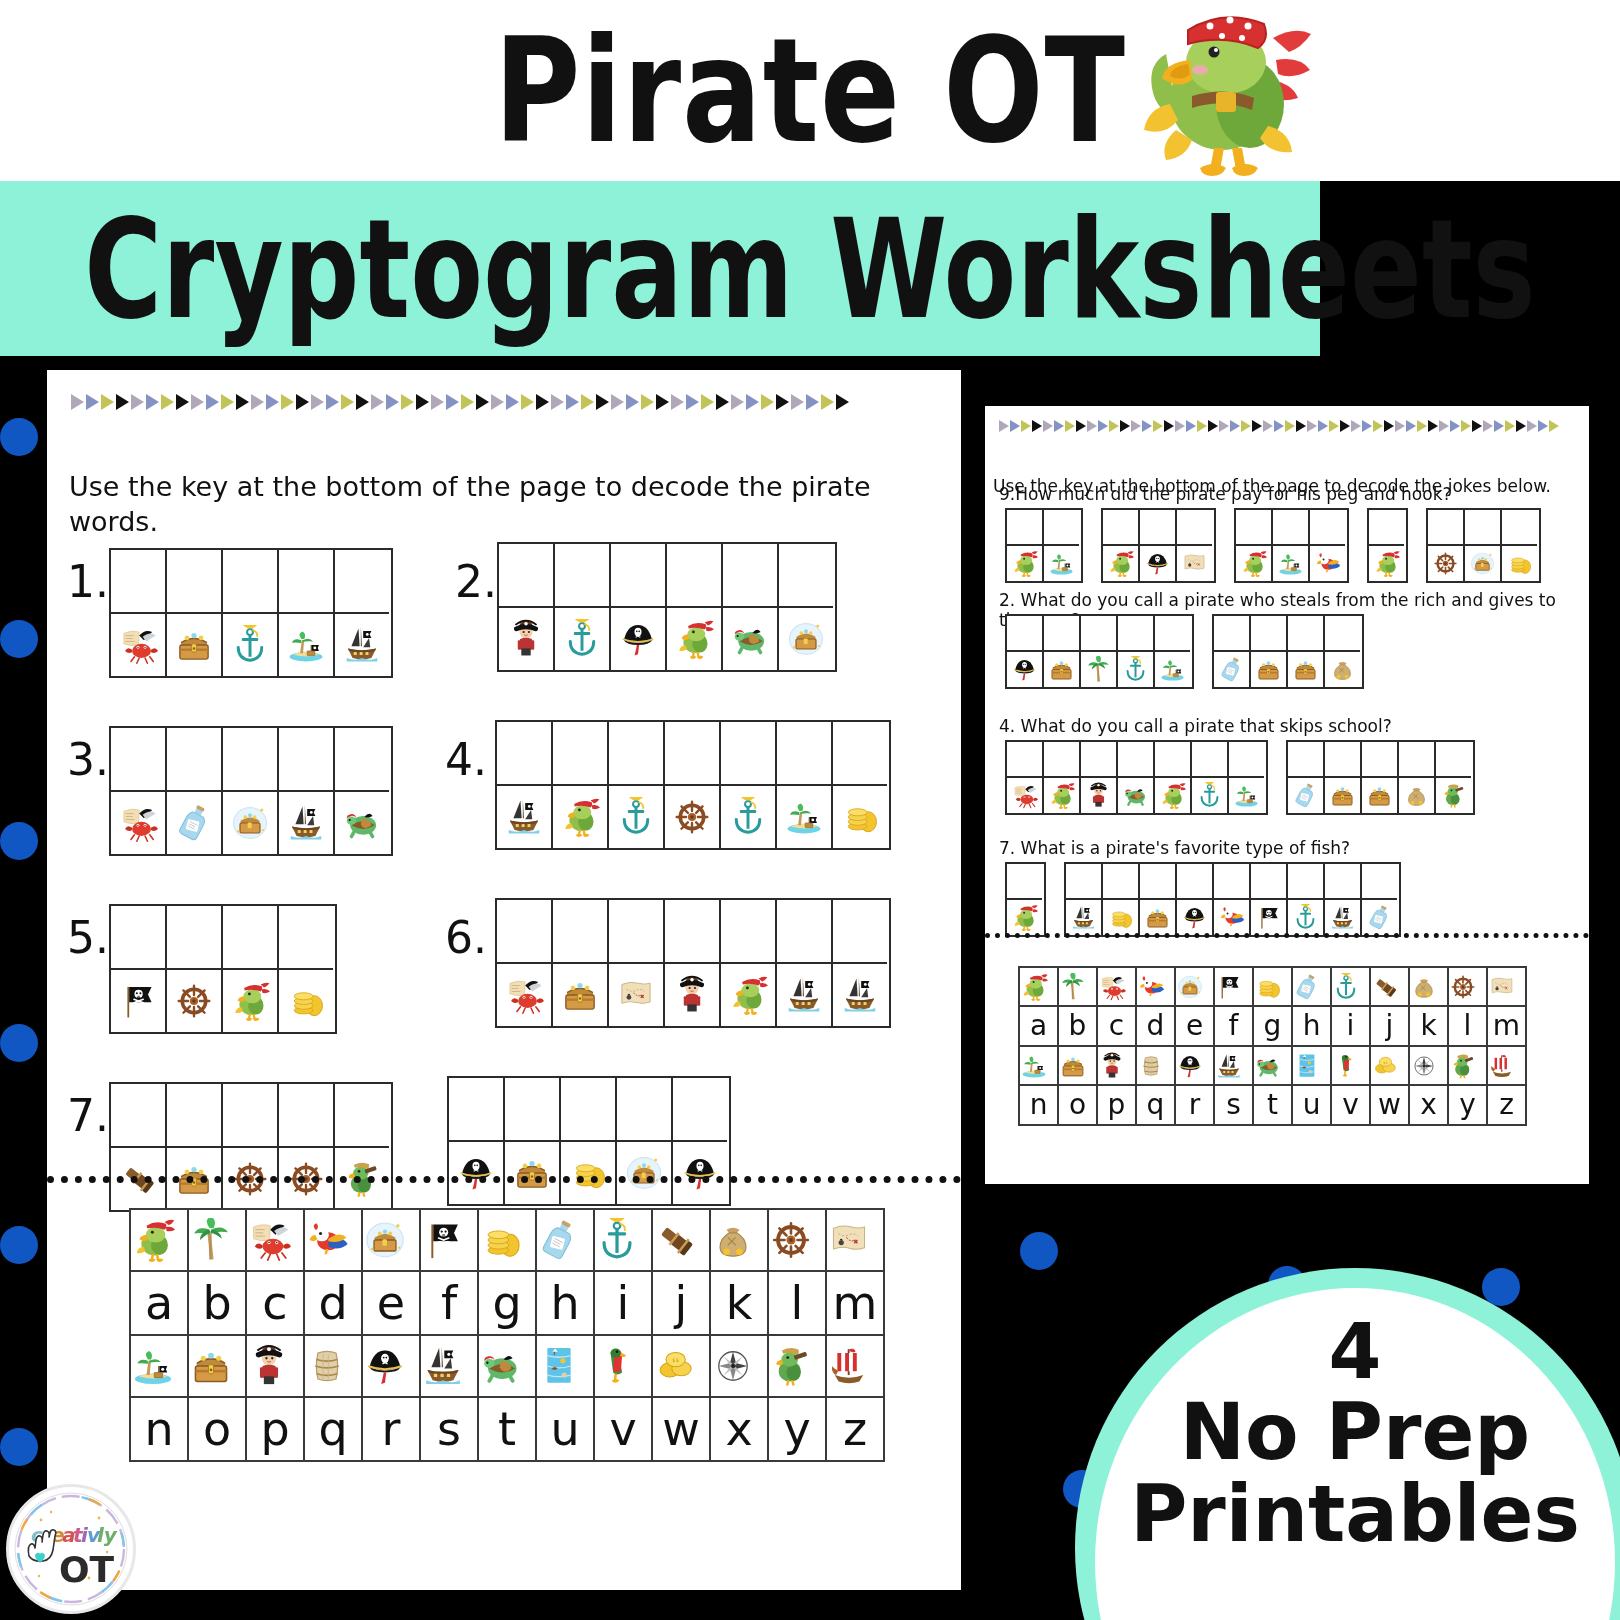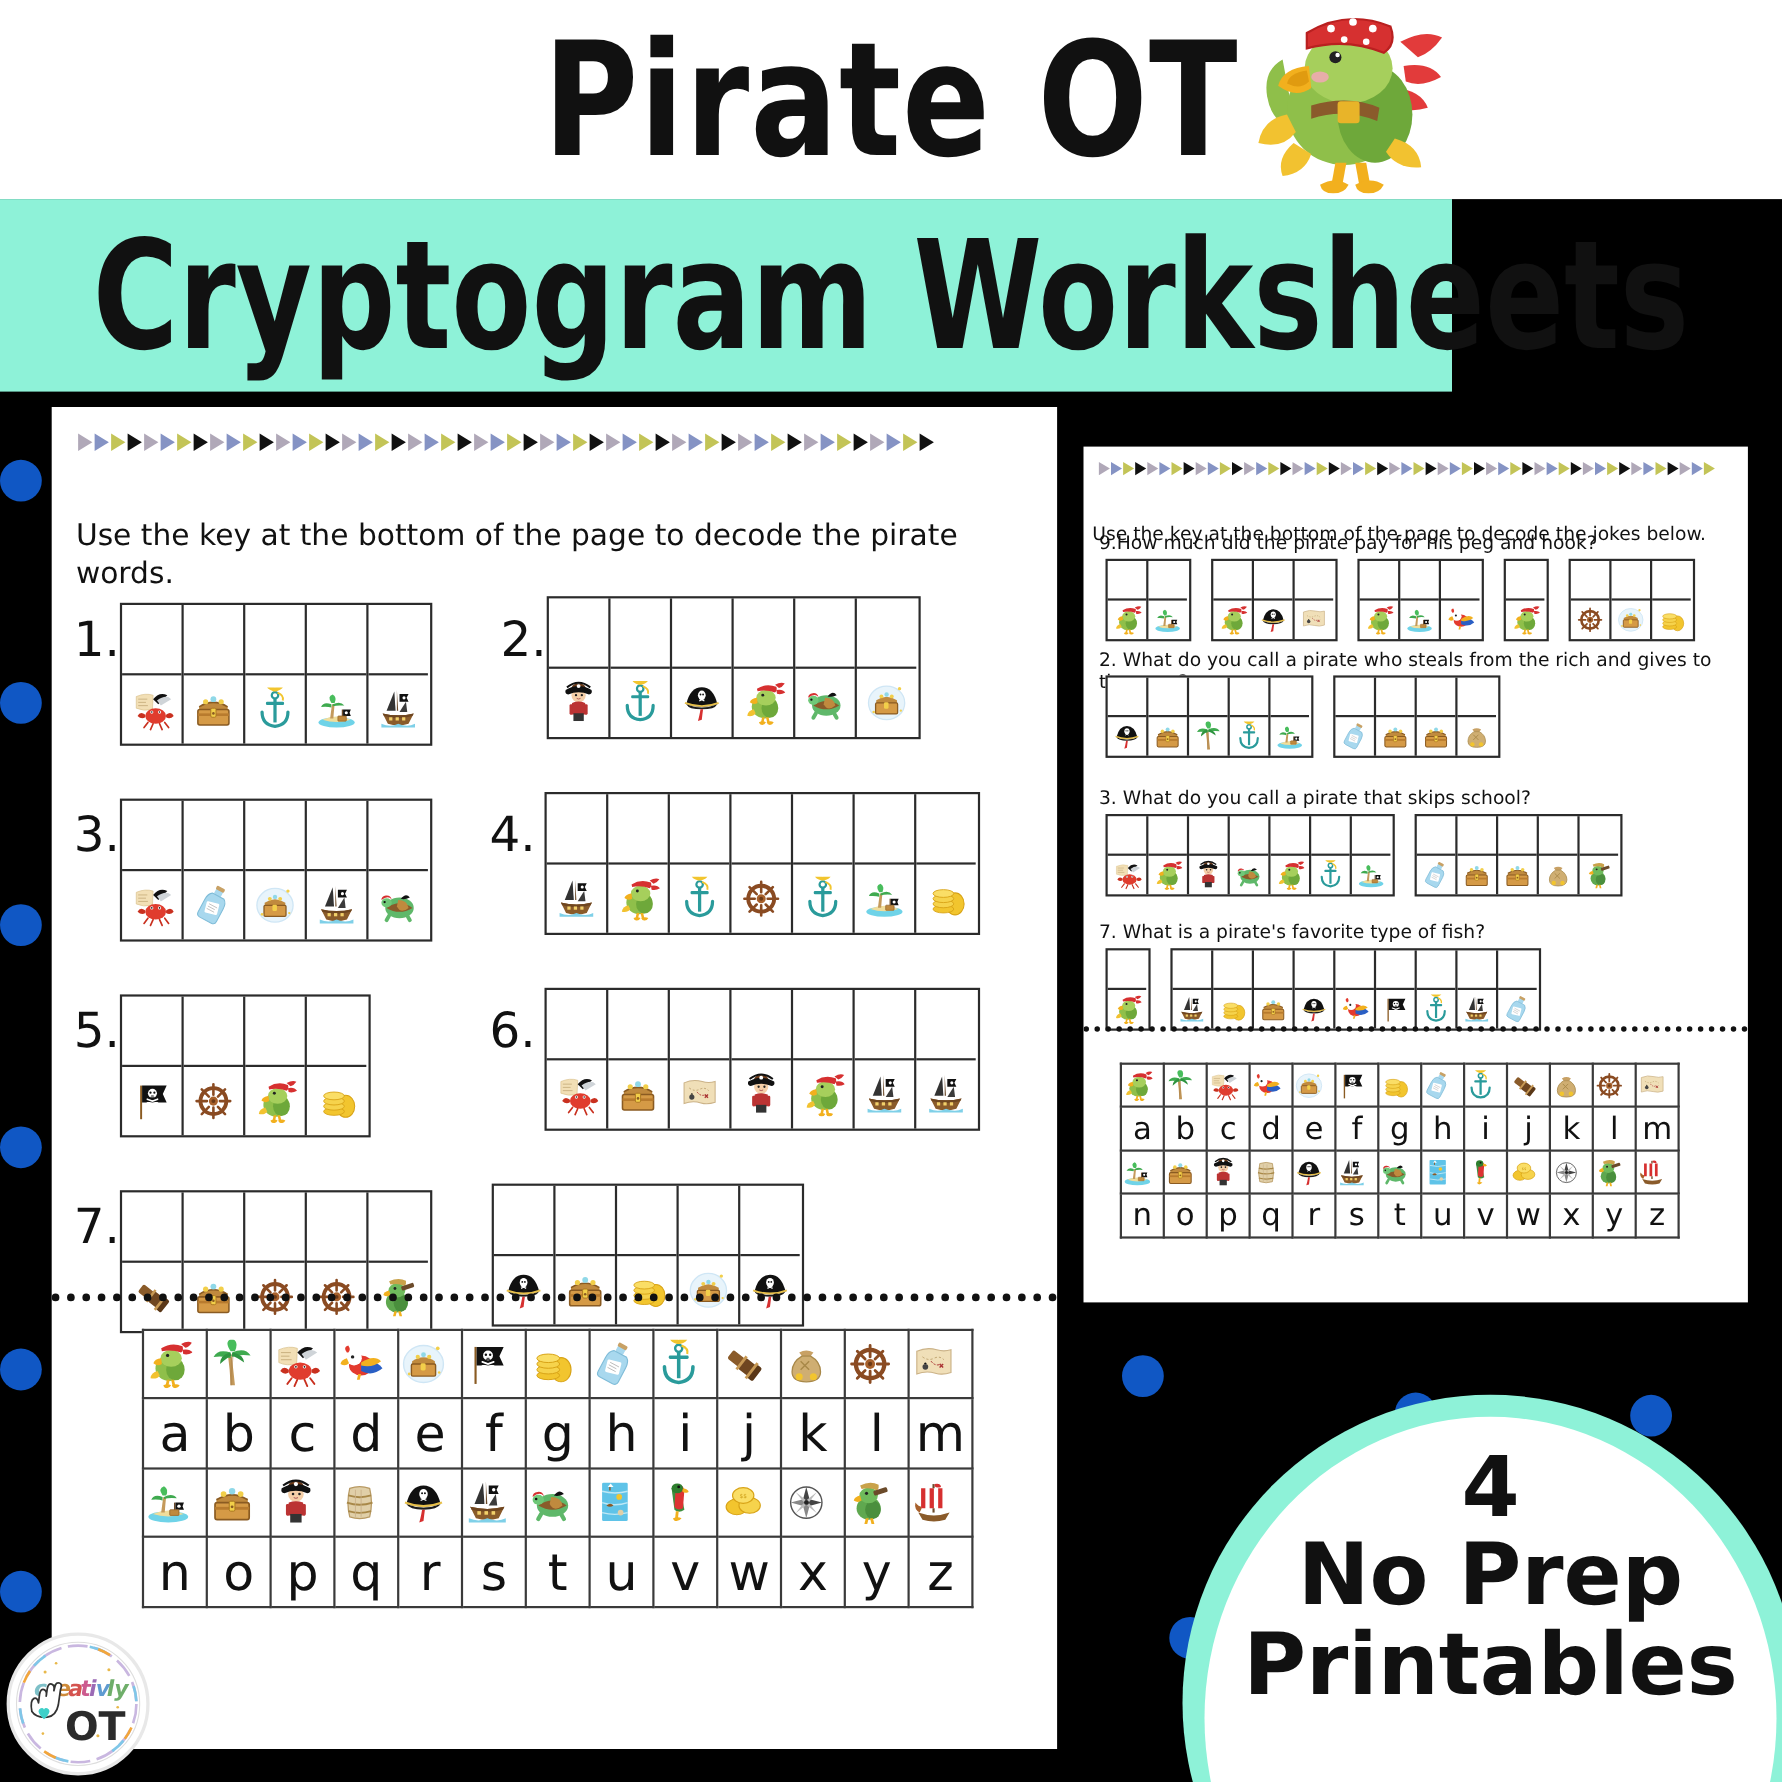--- a/index.html
+++ b/index.html
@@ -1672,21 +1672,21 @@
               <svg class="ico" width="27" height="27" viewBox="0 0 64 68">
                 <path d="M22 18 q10 -6 20 0 l-4 5 h-12z" fill="#c8a165"></path>
                 <path d="M26 23 q-14 8 -14 22 q0 14 20 14 q20 0 20 -14 q0 -14 -14 -22z" fill="#cfae72" stroke="#a88848" stroke-width="1.8"></path>
                 <circle cx="22" cy="52" r="5" fill="#f2c52e"></circle>
                 <circle cx="42" cy="52" r="5" fill="#f2c52e"></circle>
                 <path d="M24 30 l12 12 M36 30 l-12 12" stroke="#a88848" stroke-width="2"></path>
               </svg>
             </div>
           </div>
         </div>
-        <div class="ws-sub" style="left:14px;top:310px;width:590px;font-size:17px;">3. What do you call a pirate that skips school?</div>
+        <div class="ws-sub" style="left:14px;top:310px;width:590px;font-size:17px;">4. What do you call a pirate that skips school?</div>
         <div class="grp" style="left:20px;top:334px;">
           <div class="cellcol" style="width:37px;">
             <div class="cTop" style="height:34px;width:35px;"></div>
             <div class="cBot" style="height:37px;width:35px;">
               <svg class="ico" width="27" height="27" viewBox="0 0 64 68">
                 <path d="M8 14 q14 -6 26 -2 l-1 22 q-14 3 -25 -2z" fill="#f2dfb5" stroke="#d8c08a" stroke-width="1"></path>
                 <path d="M11 18 h14 M11 23 h12 M11 28 h15" stroke="#c2a877" stroke-width="1.2"></path>
                 <ellipse cx="38" cy="44" rx="16" ry="12" fill="#e03c2e"></ellipse>
                 <circle cx="32" cy="38" r="2.4" fill="#fff"></circle>
                 <circle cx="44" cy="38" r="2.4" fill="#fff"></circle>

